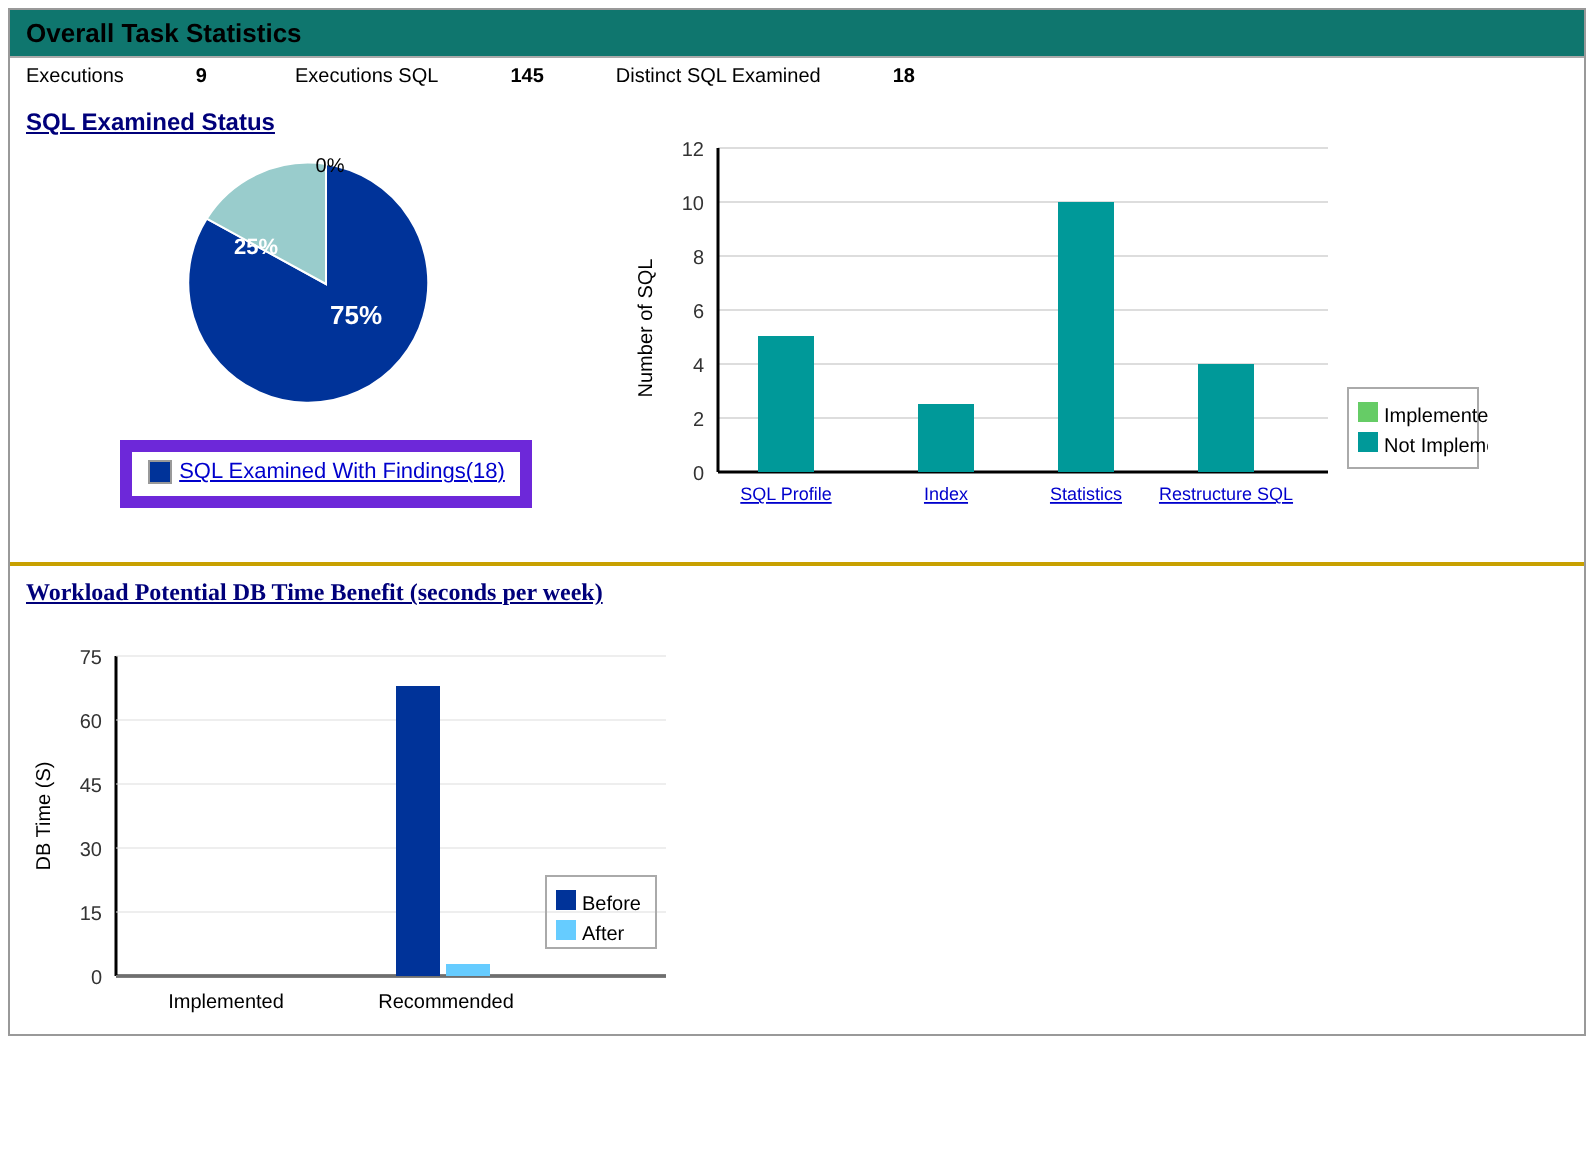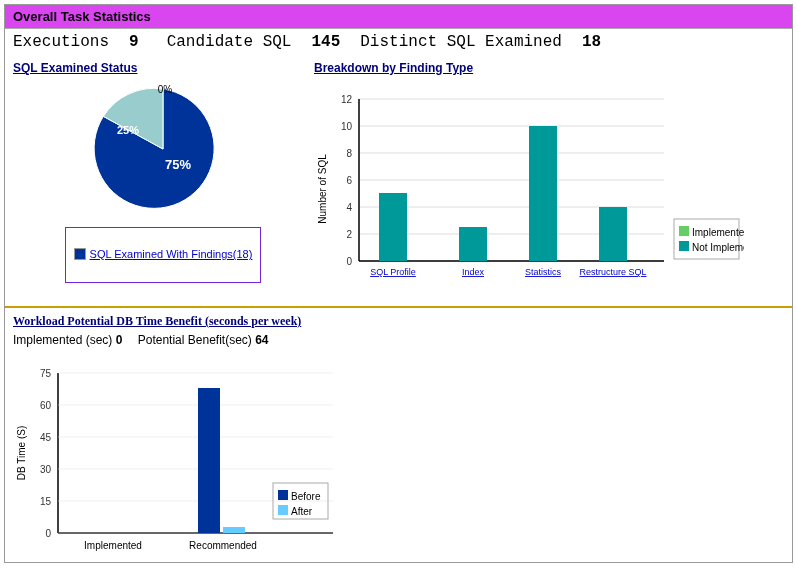--- a/index.html
+++ b/index.html
@@ -10,32 +10,31 @@
       color: #000;
       width: 797px;
       min-height: 575px;
     }
     .outer-container {
       border: 1px solid #999;
       margin: 4px;
       padding: 0;
     }
     .section-header {
-      background: #d946ef;
+      background: #0f766e;
       border-bottom: 1px solid #aaa;
       padding: 4px 8px;
       font-weight: bold;
       font-size: 13px;
     }
     .stats-row {
       display: flex;
-      gap: 16px;
+      gap: 32px;
       padding: 4px 8px 6px;
-      font-size: 16px;
-      font-family: Liberation Mono, monospace;
+      font-size: 10px;
     }
     .stats-row span {
       margin-right: 4px;
     }
     .stats-row .value { font-weight: bold; color: #000; }
     .charts-row {
       display: flex;
       padding: 4px 8px;
       gap: 1px;
     }
@@ -50,22 +49,22 @@
       text-decoration: underline;
     }
     
     .pie-area {
       display: flex;
       flex-direction: column;
       align-items: center;
     }
     .pie-legend {
       margin-top: 8px;
-      border: 1px solid #6d28d9;
-      padding: 20px 8px;
+      border: 6px solid #6d28d9;
+      padding: 4px 8px;
       font-size: 11px;
       background: #fff;
     }
     .legend-item {
       display: flex;
       align-items: center;
       gap: 4px;
       margin-bottom: 2px;
     }
     .legend-color {
@@ -107,21 +106,21 @@
 
 <div class="outer-container">
 
   <div class="section-header">
     <span>Overall Task Statistics</span>
   </div>
 
   <div class="stats-row">
     <span>Executions</span>
     <span class="value">9</span>
-    <span style="margin-left:8px;">Candidate SQL</span>
+    <span style="margin-left:8px;">Executions SQL</span>
     <span class="value">145</span>
     <span style="margin-left:0;">Distinct SQL Examined</span>
     <span class="value">18</span>
   </div>
 
   <div class="charts-row">
 
     <div class="chart-box" style="max-width:300px;">
       <div class="chart-title">SQL Examined Status</div>
       <div class="pie-area">
@@ -138,21 +137,20 @@
         <div class="pie-legend">
           <div class="legend-item">
             <div class="legend-color" style="background:#003399;"></div>
             <span class="legend-link">SQL Examined With Findings(18)</span>
           </div>
         </div>
       </div>
     </div>
 
     <div class="chart-box" style="flex:1;">
-      <div class="chart-title">Breakdown by Finding Type</div>
       <svg width="430" height="220">
 
         <text x="12" y="110" font-size="10" fill="#000" text-anchor="middle" transform="rotate(-90,12,110)">Number of SQL</text>
 
         <line x1="45" y1="20" x2="350" y2="20" stroke="#ddd" stroke-width="1"></line>
         <text x="38" y="24" font-size="10" fill="#333" text-anchor="end">12</text>
         <line x1="45" y1="47" x2="350" y2="47" stroke="#ddd" stroke-width="1"></line>
         <text x="38" y="51" font-size="10" fill="#333" text-anchor="end">10</text>
         <line x1="45" y1="74" x2="350" y2="74" stroke="#ddd" stroke-width="1"></line>
         <text x="38" y="78" font-size="10" fill="#333" text-anchor="end">8</text>
@@ -187,26 +185,20 @@
         <text x="378" y="172" font-size="10" fill="#000">Not Implemented</text>
       </svg>
     </div>
   </div>
 
   <div class="section-divider"></div>
 
   <div class="profile-section">
     <div style="padding: 6px 8px;">
       <div class="sub-title">Workload Potential DB Time Benefit (seconds per week)</div>
-      <div class="implemented-row">
-        <span>Implemented (sec)</span>
-        <span class="val" style="font-weight:bold;">0</span>
-        <span style="margin-left:12px;">Potential Benefit(sec)</span>
-        <span class="val" style="font-weight:bold;">64</span>
-      </div>
 
       <svg width="420" height="200">
 
         <text x="12" y="100" font-size="10" fill="#000" text-anchor="middle" transform="rotate(-90,12,100)">DB Time (S)</text>
 
         <line x1="45" y1="180" x2="320" y2="180" stroke="#000" stroke-width="1.5"></line>
         <line x1="45" y1="20" x2="45" y2="180" stroke="#000" stroke-width="1.5"></line>
 
         <line x1="45" y1="180" x2="320" y2="180" stroke="#ddd" stroke-width="0.5"></line>
         <text x="38" y="184" font-size="10" fill="#333" text-anchor="end">0</text>

